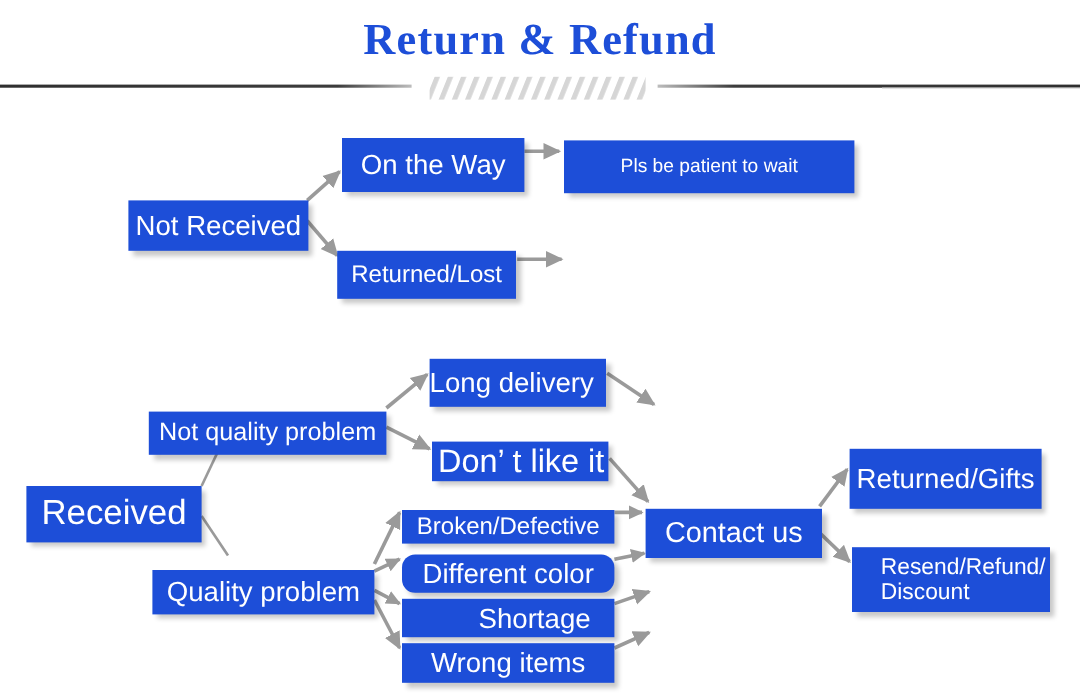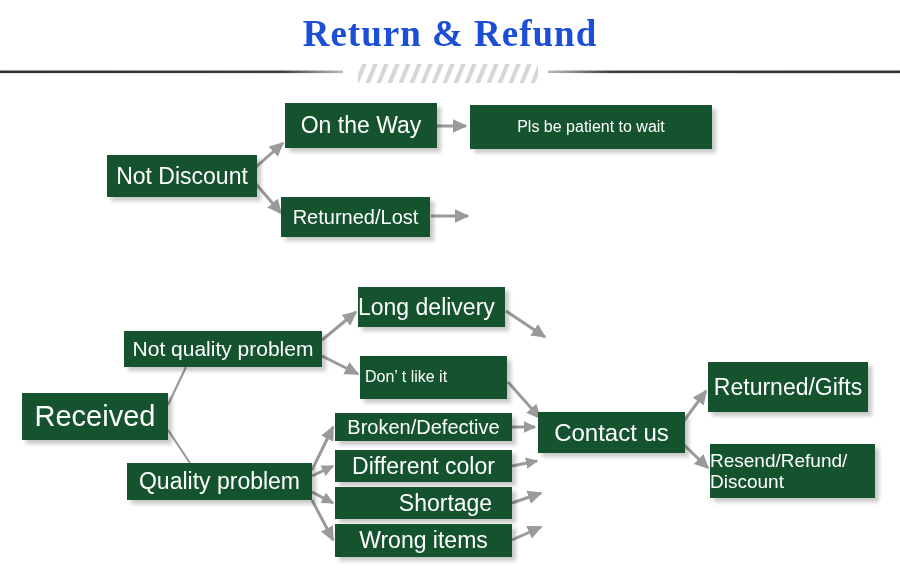--- a/index.html
+++ b/index.html
@@ -36,34 +36,35 @@
     position: absolute;
     left: 0;
     top: 62px;
     width: 900px;
     height: 22px;
   }
 
   
   .node {
     position: absolute;
-    background: #14532d;
+    background: #1d4ed8;
     color: #ffffff;
     box-sizing: border-box;
     display: flex;
     align-items: center;
     justify-content: center;
     box-shadow: 4px 4px 4px rgba(0,0,0,0.22);
     white-space: nowrap;
     line-height: 1.05;
     overflow: hidden;
+    margin-top: 12px;
   }
   .node.left-align {
     justify-content: flex-start;
-    padding-left: 0;
+    padding-left: 24px;
     white-space: normal;
     text-align: left;
     line-height: 1.12;
   }
   .node.clip-left {
     justify-content: flex-start;
     padding-left: 0px;
   }
 
   
@@ -138,42 +139,42 @@
       <path d="M 512 427 L 535 427" marker-end="url(#ahs)"></path>
       <path d="M 512 466 L 537 461" marker-end="url(#ahs)"></path>
       <path d="M 512 503 L 541 493" marker-end="url(#ah)"></path>
       <path d="M 512 540 L 541 527" marker-end="url(#ah)"></path>
 
       <path d="M 683 422 L 706 391" marker-end="url(#ah)"></path>
       <path d="M 683 444 L 708 468" marker-end="url(#ah)"></path>
     </g>
   </svg>
 
-  <div class="node" style="left:107px; top:155px; width:150px; height:42px; font-size:23px;">Not Discount</div>
+  <div class="node" style="left:107px; top:155px; width:150px; height:42px; font-size:23px;">Not Received</div>
 
   <div class="node" style="left:285px; top:103px; width:152px; height:45px; font-size:23px;">On the Way</div>
 
   <div class="node" style="left:281px; top:197px; width:149px; height:40px; font-size:20px;">Returned/Lost</div>
 
   <div class="node" style="left:470px; top:105px; width:242px; height:44px; font-size:16px;">Pls be patient to wait</div>
 
 
   <div class="node" style="left:22px; top:393px; width:146px; height:47px; font-size:29px;">Received</div>
 
   <div class="node" style="left:124px; top:331px; width:198px; height:36px; font-size:21px;">Not quality problem</div>
 
   <div class="node" style="left:127px; top:463px; width:185px; height:37px; font-size:23px;">Quality problem</div>
 
   <div class="node clip-left" style="left:358px; top:287px; width:147px; height:40px; font-size:23px;">Long delivery</div>
 
-  <div class="node clip-left" style="left:360px; top:356px; width:147px; height:43px; font-size:16px; padding-left:5px;">Don’  t like it</div>
+  <div class="node clip-left" style="left:360px; top:356px; width:147px; height:33px; font-size:27px; padding-left:5px;">Don’  t like it</div>
 
   <div class="node" style="left:335px; top:413px; width:177px; height:28px; font-size:20px;">Broken/Defective</div>
 
-  <div class="node" style="left:335px; top:450px; width:177px; height:32px; font-size:23px;">Different color</div>
+  <div class="node" style="left:335px; top:450px; width:177px; height:32px; font-size:23px;border-radius:11px;">Different color</div>
 
   <div class="node" style="left:335px; top:487px; width:177px; height:32px; font-size:23px;padding-left:44px;">Shortage</div>
 
   <div class="node" style="left:335px; top:524px; width:177px; height:33px; font-size:23px;">Wrong items</div>
 
   <div class="node" style="left:538px; top:412px; width:147px; height:41px; font-size:24px;">Contact us</div>
 
   <div class="node" style="left:708px; top:362px; width:160px; height:50px; font-size:23px;">Returned/Gifts</div>
 
   <div class="node left-align" style="left:710px; top:444px; width:165px; height:54px; font-size:19px;">Resend/Refund/ Discount</div>

